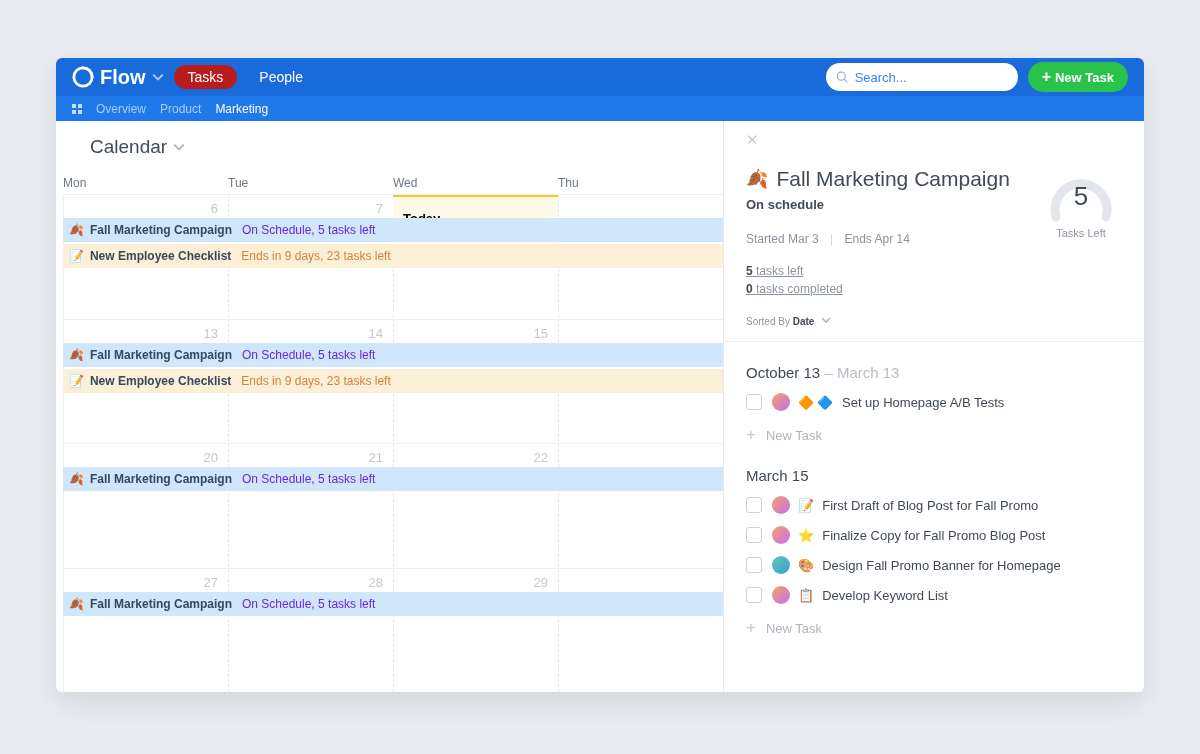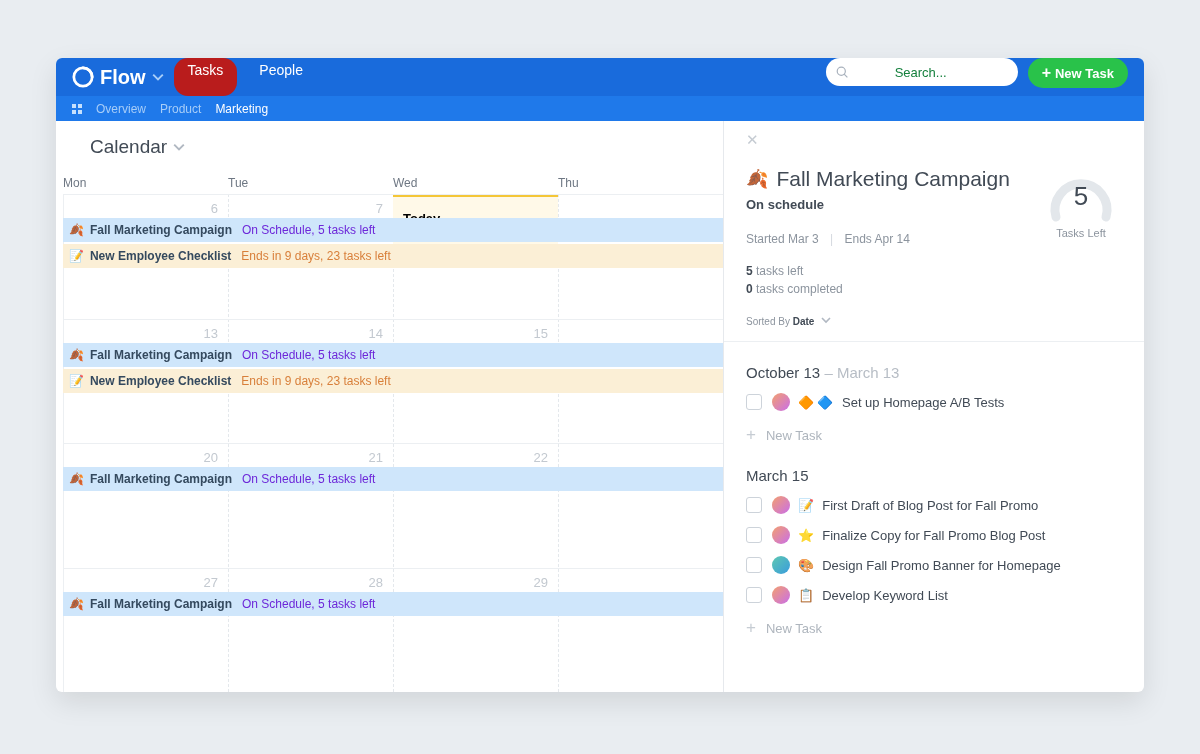--- a/index.html
+++ b/index.html
@@ -1,26 +1,26 @@
 <!DOCTYPE html>
 <html><head>
 <meta charset="utf-8">
 <style>
   * { box-sizing: border-box; margin: 0; padding: 0; }
   body { font-family: -apple-system, BlinkMacSystemFont, "Segoe UI", Helvetica, Arial, sans-serif; background: #e9edf1; width:1200px; height:754px; overflow:hidden; }
   .app-frame { width:1088px; height:634px; margin:58px auto 0 auto; background:#fff; border-radius:6px; box-shadow:0 10px 28px rgba(0,0,0,0.10); overflow:hidden; display:flex; flex-direction:column; }
 
   
-  .topbar { background:#196bdc; height:38px; display:flex; padding:0 16px; color:#fff; }
+  .topbar { background:#196bdc; height:38px; display:flex; align-items:center; padding:0 16px; color:#fff; }
   .logo { display:flex; align-items:center; font-weight:600; font-size:20px; margin-right:10px;}
   .logo-icon { width:22px; height:22px; margin-right:6px; }
   .nav-pill { font-size:14px; padding:4px 14px; border-radius:14px; margin-right:8px; cursor:pointer;}
   .nav-pill.active { background:#b91c1c; }
   .topbar-spacer { flex:1; }
-  .search { background:#fff; height:28px; border-radius:15px; width:192px; display:flex; align-items:center; padding:0 10px; color:#15803d; font-size:13px; margin-right:10px;gap:40px;}
+  .search { background:#fff; height:28px; border-radius:15px; width:192px; display:flex; align-items:center; padding:0 10px; color:#3b82f6; font-size:13px; margin-right:10px;}
   .search svg { margin-right:6px; }
   .new-task-btn { background:#29c24a; color:#fff; height:30px; border:none; border-radius:15px; padding:0 14px; font-size:13px; font-weight:600; display:flex; align-items:center; cursor:pointer;}
   .new-task-btn span.plus { font-size:16px; margin-right:4px; font-weight:700;}
 
   
   .subbar { background:#1f79ea; height:25px; display:flex; align-items:center; padding:0 16px; font-size:12px; color:#a7cdf8; }
   .grid-icon { width:10px; height:10px; margin-right:14px; display:grid; grid-template-columns:1fr 1fr; grid-template-rows:1fr 1fr; gap:2px;}
   .grid-icon span { background:#c6e0fd; }
   .subbar a { margin-right:14px; cursor:pointer; }
   .subbar a.active { color:#fff; }
@@ -55,21 +55,21 @@
   
   .panel { width:420px; display:flex; flex-direction:column; padding:16px 22px 0 22px; overflow:hidden; position:relative;}
   .panel-close { position:absolute; top:10px; left:22px; color:#c5cbd2; font-size:15px; cursor:pointer;}
   .panel-top { display:flex; margin-top:30px; }
   .panel-info { flex:1; }
   .panel-title { font-size:21px; font-weight:400; color:#414a55; display:flex; align-items:center;}
   .panel-title .emoji { margin-right:8px; font-size:18px;}
   .status { font-size:13px; font-weight:600; color:#414a55; margin-top:6px;}
   .dates-line { font-size:12px; color:#8c949e; margin-top:20px;}
   .dates-line span.bar-sep { margin:0 8px; color:#d4d9df;}
-  .counts { font-size:12px; color:#8c949e; margin-top:16px; line-height:18px;}
+  .counts { font-size:12px; color:#8c949e; margin-top:16px; line-height:18px;text-decoration:underline;}
   .counts b { color:#414a55; font-weight:700;}
   .gauge-wrap { width:82px; text-align:center; }
   .gauge { width:72px; height:52px; position:relative; margin:0 auto;}
   .gauge svg { width:72px; height:72px; }
   .gauge-num { position:absolute; top:14px; left:0; right:0; text-align:center; font-size:26px; color:#414a55;}
   .gauge-label { font-size:11px; color:#8c949e; margin-top:8px;}
   .sort-row { font-size:10px; color:#8c949e; margin-top:16px; border-top:1px solid transparent;}
   .sort-row b { color:#414a55; font-weight:600;}
   .panel hr { border:none; border-top:1px solid #eceff2; margin:14px -22px 0 -22px;}
   .group-head { font-size:15px; color:#414a55; margin-top:22px;}

